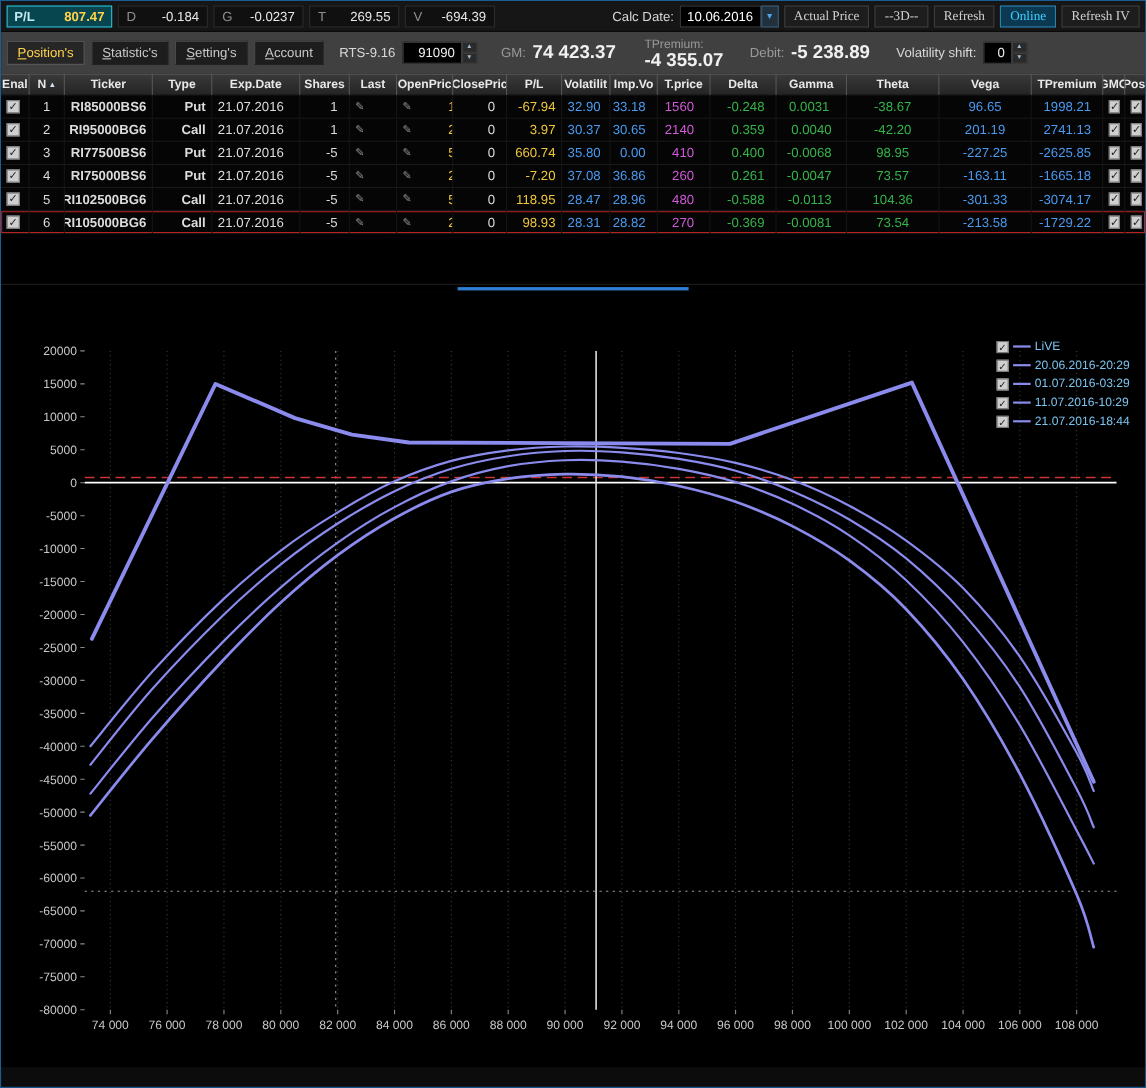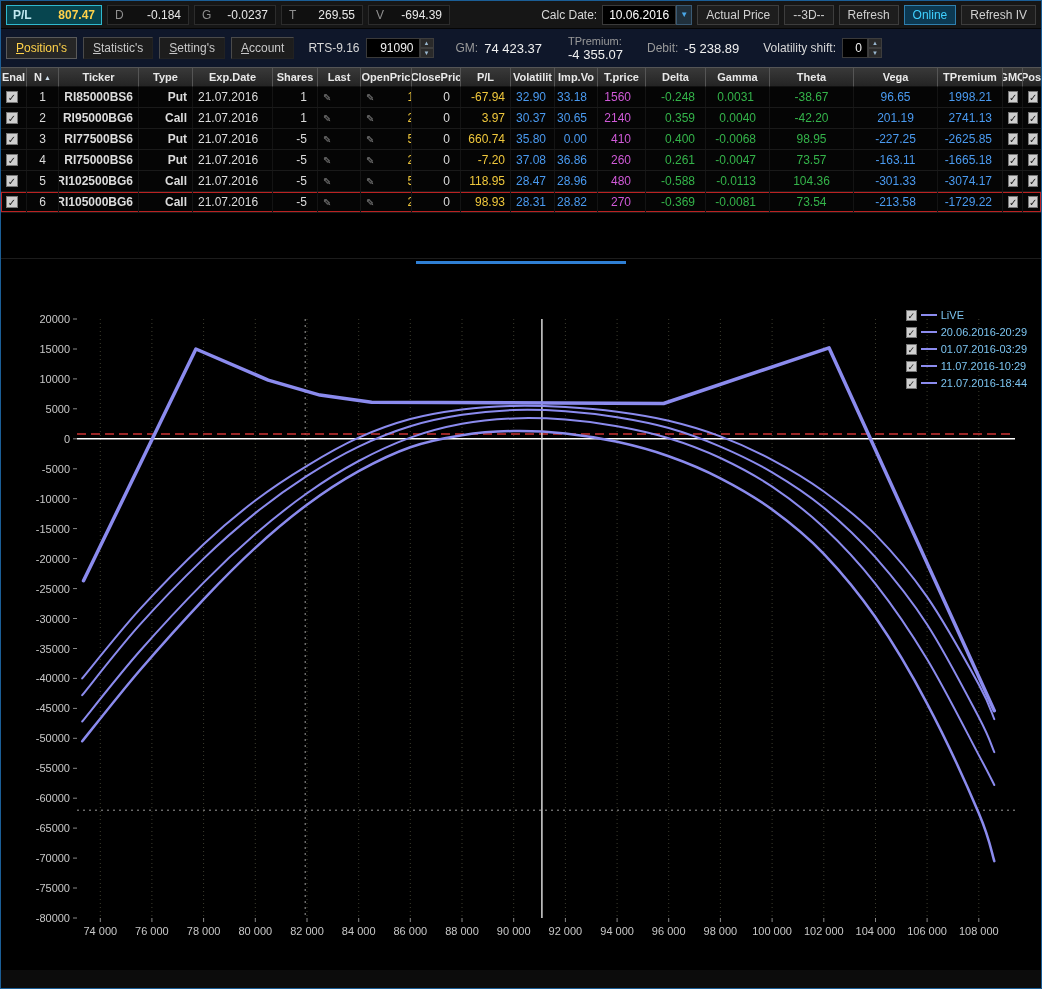--- a/index.html
+++ b/index.html
@@ -18,32 +18,32 @@
   .plbox .pl-l{color:#bfe8f0;font-weight:bold;}
   .plbox .pl-v{color:#ffd24a;font-weight:bold;}
   .gbox{display:flex;justify-content:space-between;align-items:center;height:20px;background:#101010;border:1px solid #2c2c2c;padding:0 7px;min-width:82px;}
   .gbox .g-l{color:#8f8f8f;}
   .gbox .g-v{color:#e8e8e8;}
   .lbl{color:#d8d8d8;}
   .dim-lbl{color:#9a9a9a;}
   .datefield{display:flex;height:20px;}
   .datefield .val{background:#000;border:1px solid #3a3a3a;color:#fff;padding:2px 6px;min-width:74px;}
   .datefield .dd{width:16px;background:#20303c;border:1px solid #3a5a74;color:#4aa8e8;font-size:8px;display:flex;align-items:center;justify-content:center;cursor:pointer;}
-  .btn{height:20px;background:#1d1d1d;border:1px solid #3d3d3d;color:#d0d0d0;padding:2px 8px;font-size:12px;display:flex;align-items:center;cursor:pointer;white-space:nowrap;}
+  .btn{height:20px;background:#1d1d1d;border:1px solid #3d3d3d;color:#d0d0d0;padding:2px 8px;font-size:12px;display:flex;align-items:center;cursor:pointer;white-space:nowrap;font-family:Liberation Serif, serif;}
   .btn.online{background:#0c3952;border-color:#2f7fae;color:#3fd0ff;}
-  .toolbar2{height:38px;flex:0 0 38px;background:#0f172a;display:flex;align-items:center;gap:6px;padding:0 5px;}
+  .toolbar2{height:38px;flex:0 0 38px;background:#404040;display:flex;align-items:center;gap:6px;padding:0 5px;}
   .tab{display:inline-block;padding:3px 9px;background:#1d1d1d;border:1px solid;border-color:#4a4a4a #222 #222 #4a4a4a;color:#c8c8c8;cursor:pointer;}
   .tab::first-letter{text-decoration:underline;}
   .tab.active{color:#ffd24a;background:#262626;border-color:#5a5a5a;}
   .spin{display:flex;height:20px;}
   .spin .val{background:#000;border:1px solid #3a3a3a;color:#f0f0f0;padding:2px 5px;min-width:54px;text-align:right;}
   .spin .val.small{min-width:26px;}
   .spin .btns{display:flex;flex-direction:column;width:14px;}
   .spin .btns span{flex:1;background:#2a2a2a;border:1px solid #3d3d3d;color:#9ab8d0;font-size:6px;line-height:8px;text-align:center;cursor:pointer;}
-  .bold-v{color:#f0f0f0;font-weight:normal;font-size:13px;}
+  .bold-v{color:#f0f0f0;font-weight:bold;font-size:17px;}
   .twoline{display:flex;flex-direction:column;line-height:13px;justify-content:center;}
   .twoline .dim-lbl{font-size:11px;}
   
   .thead{display:grid;height:20px;flex:0 0 20px;background:linear-gradient(#3a3a3a,#232323);color:#e8e8e8;font-size:11px;font-weight:bold;}
   .th{display:flex;align-items:center;justify-content:center;border-right:1px solid #555;border-top:1px solid #555;border-bottom:1px solid #111;overflow:hidden;white-space:nowrap;gap:2px;}
   .sort{font-size:7px;color:#cfe0ee;}
   .trow{display:grid;height:21px;align-items:center;border-bottom:1px solid #1a1a1a;background:#050505;}
   .trow.selected{box-shadow:inset 0 0 0 1px #bb2222;}
   .td{display:flex;align-items:center;height:100%;overflow:hidden;white-space:nowrap;border-right:1px solid #141414;padding:0 5px;}
   .td.l{justify-content:flex-end;font-weight:bold;}

